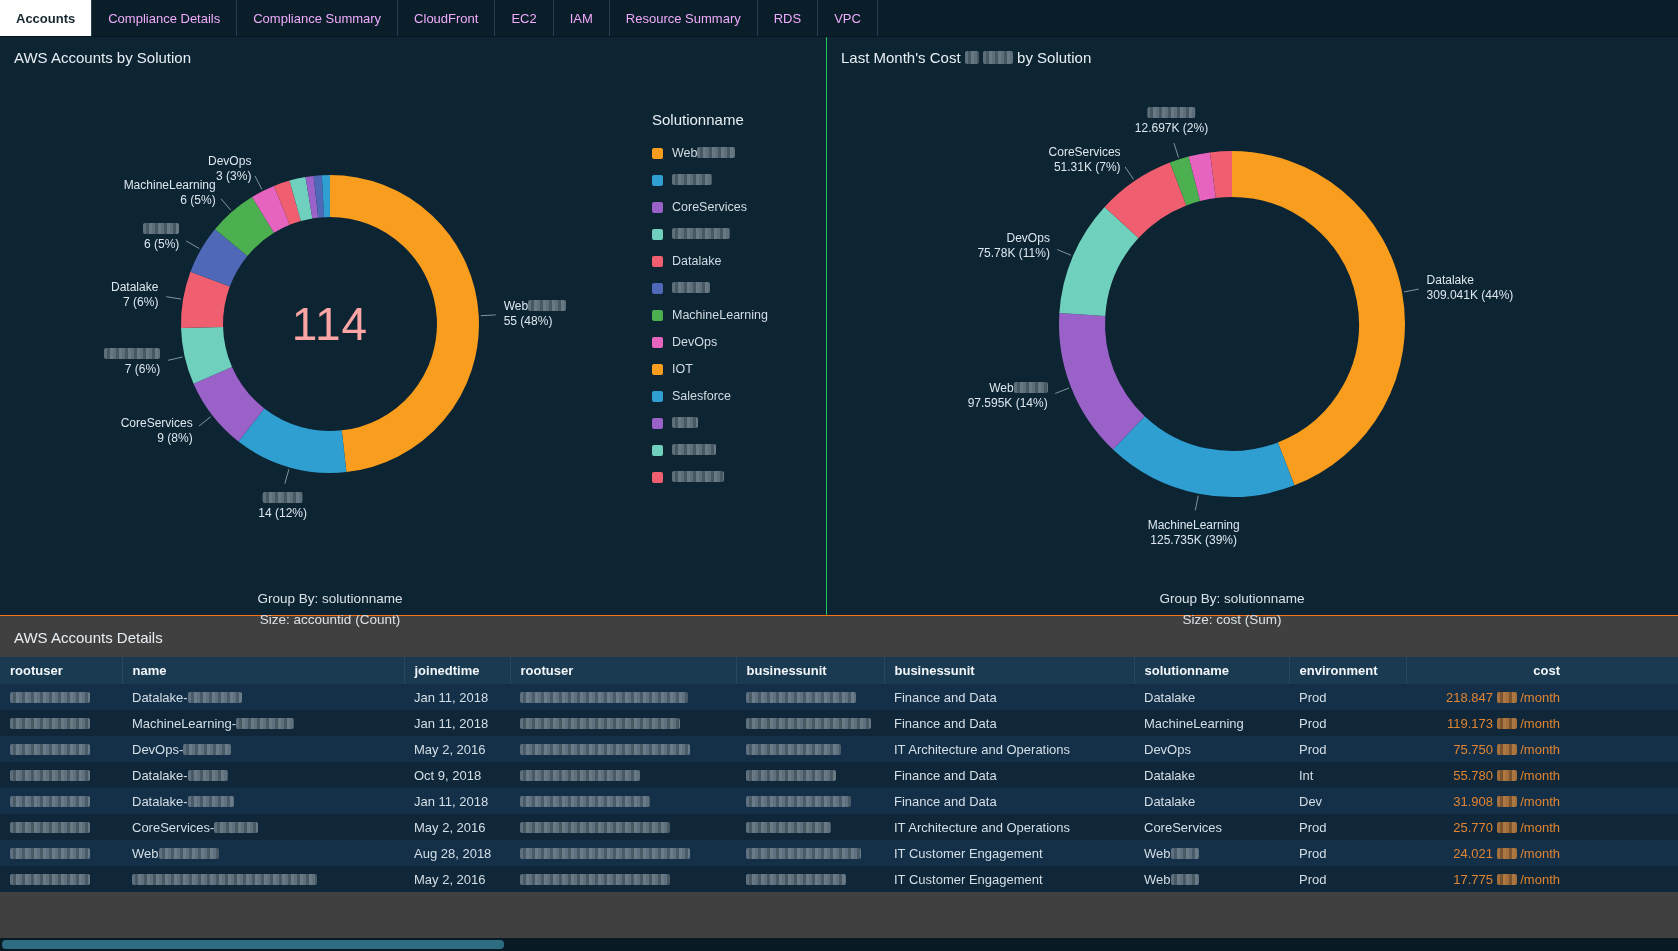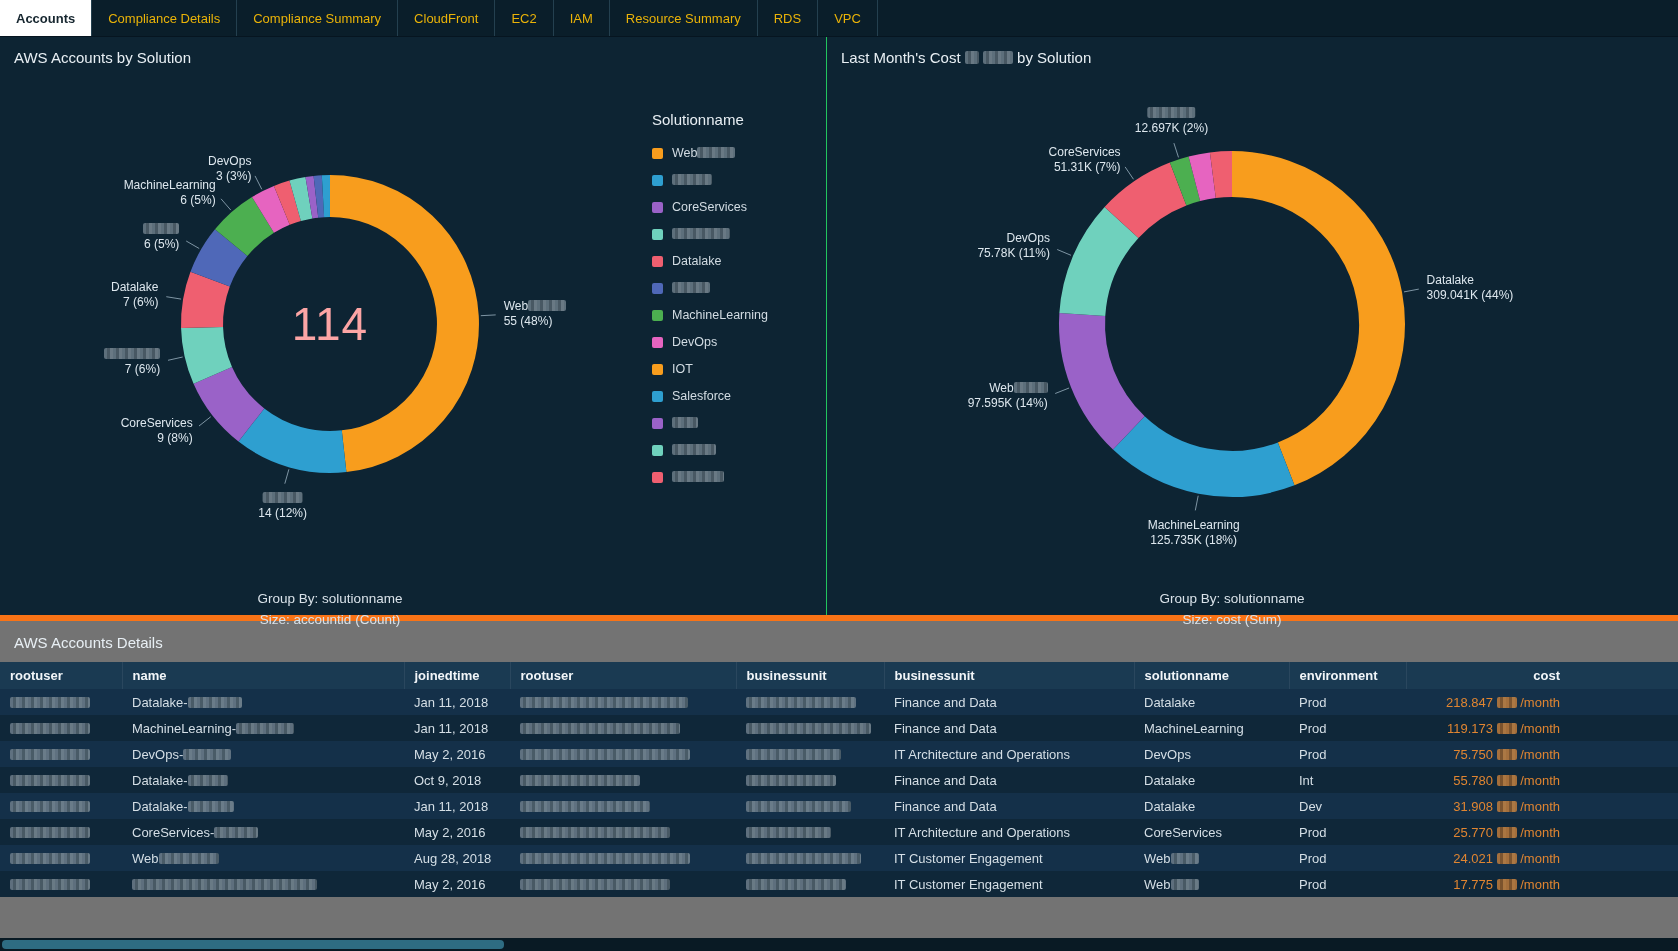--- a/index.html
+++ b/index.html
@@ -5,21 +5,21 @@
   * { box-sizing: border-box; margin: 0; padding: 0; }
   html,body { width:1678px; height:951px; overflow:hidden; }
   body {
     background:#0d2433;
     font-family:"Liberation Sans", sans-serif;
     color:#dde6ec;
     position:relative;
   }
   
   .tab-bar{display:flex;height:37px;background:#0a1e2a;align-items:stretch;border-bottom:1px solid #061520;}
-  .tab{display:flex;align-items:center;padding:0 16px;font-size:13px;color:#eab308;border-right:1px solid #24404f;cursor:pointer;white-space:nowrap;}
+  .tab{display:flex;align-items:center;padding:0 16px;font-size:13px;color:#f0abfc;border-right:1px solid #24404f;cursor:pointer;white-space:nowrap;}
   .tab.active{background:#ffffff;color:#16262f;font-weight:bold;}
   
   .charts{display:flex;height:578px;}
   .panel{position:relative;}
   .panel-left{width:826px;}
   .panel-right{flex:1;border-left:1px solid #22c55e;}
   .chart-title{position:absolute;left:14px;top:12px;font-size:15px;color:#e8eff4;white-space:nowrap;z-index:3;}
   .chart-title .redact{height:13px;}
   svg.donut{position:absolute;left:0;top:0;z-index:1;}
   .center-value{position:absolute;transform:translate(-50%,-50%);color:#fca5a5;z-index:2;letter-spacing:1px;}
@@ -31,21 +31,21 @@
   .legend{position:absolute;left:652px;top:74px;width:172px;z-index:2;}
   .legend-title{font-size:15px;color:#e8eff4;margin-bottom:18px;}
   .legend-item{display:flex;align-items:center;gap:9px;margin-bottom:13px;font-size:12.5px;color:#d2dce3;cursor:pointer;}
   .swatch{width:11px;height:11px;border-radius:2px;flex:none;}
   .donut-label{position:absolute;font-size:12px;line-height:15px;color:#dde7ee;white-space:nowrap;z-index:2;}
   .dl-left{transform:translate(-100%,-50%);text-align:right;}
   .dl-right{transform:translate(0,-50%);text-align:left;}
   .dl-top{transform:translate(-50%,-100%);text-align:center;}
   .dl-bottom{transform:translate(-50%,0);text-align:center;}
   
-  .details{position:absolute;left:0;right:0;top:615px;bottom:0;border-top:6px solid #f97316;background:#737373;}
+  .details{position:absolute;left:0;right:0;top:615px;bottom:0;border-top:1px solid #f97316;background:#404040;}
   .details-title{font-size:15px;color:#e8eff4;margin:13px 0 11px 14px;}
   table{width:1678px;border-collapse:collapse;table-layout:fixed;font-size:13px;}
   th{text-align:left;font-weight:bold;color:#f2f6f9;background:#1a3a52;height:27px;padding:0 10px;border-right:1px solid rgba(255,255,255,0.07);cursor:pointer;white-space:nowrap;}
   th:last-child{border-right:none;}
   td{height:26px;padding:0 10px;color:#d5dfe6;overflow:hidden;white-space:nowrap;}
   tbody tr:nth-child(odd){background:#143049;}
   tbody tr:nth-child(even){background:#0f2739;}
   th.num,td.num{text-align:right;padding-right:118px;}
   td.num{color:#e08531;}
   
@@ -216,21 +216,21 @@
     <div class="captions" id="captions-right">
       <div>Group By: solutionname</div>
       <div>Size: cost (Sum)</div>
     </div>
   <div class="donut-label dl-right" style="left: 599.6px; top: 250.6px;">
         <div class="l1">Datalake</div>
         <div class="l2">309.041K (44%)</div>
       </div>
       <div class="donut-label dl-bottom" style="left: 366.7px; top: 481.3px;">
         <div class="l1">MachineLearning</div>
-        <div class="l2">125.735K (18%)</div>
+        <div class="l2">125.735K (39%)</div>
       </div>
       <div class="donut-label dl-left" style="left: 220.7px; top: 359.4px;">
         <div class="l1">Web<span class="redact" style="width: 34px;"></span></div>
         <div class="l2">97.595K (14%)</div>
       </div>
       <div class="donut-label dl-left" style="left: 222.9px; top: 209.3px;">
         <div class="l1">DevOps</div>
         <div class="l2">75.78K (11%)</div>
       </div>
       <div class="donut-label dl-left" style="left: 293.6px; top: 123.3px;">

